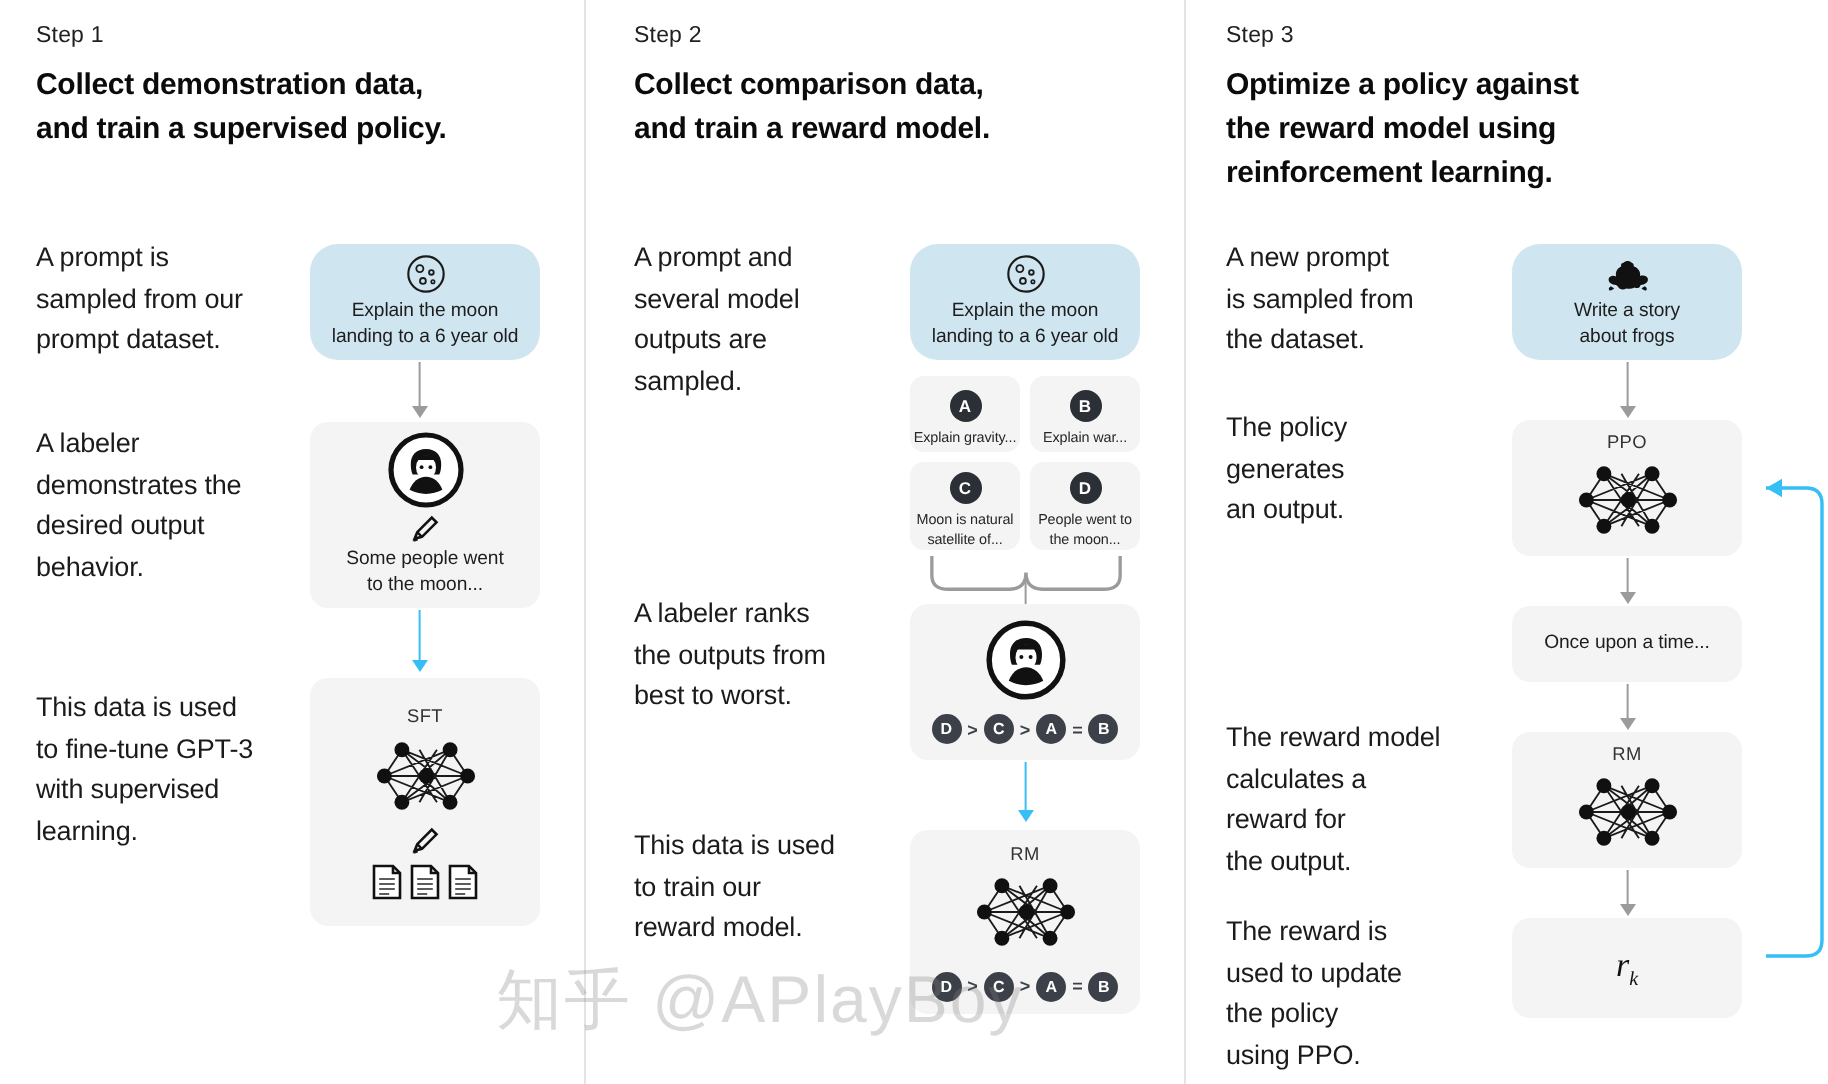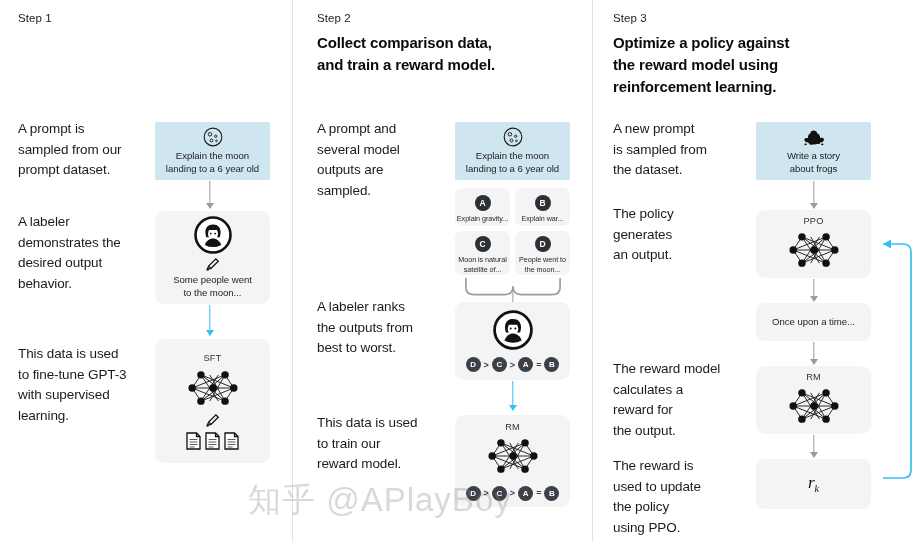--- a/index.html
+++ b/index.html
@@ -48,21 +48,21 @@
   
   .card {
     position: absolute;
     border-radius: 9px;
     background: #f4f4f4;
     display: flex;
     flex-direction: column;
     align-items: center;
     justify-content: center;
   }
-  .card.prompt { background: #cfe5ef; border-radius: 2px; }
+  .card.prompt { background: #cfe5ef; border-radius: 14px; }
   .card-text {
     font-size: 9.6px;
     color: #1d1d1d;
     text-align: center;
     line-height: 1.35;
     letter-spacing: -.05px;
     white-space: pre-line;
   }
   .card-title {
     font-size: 9.2px;
@@ -194,20 +194,22 @@
         <circle cx="13.6" cy="5.8" r="1.5" fill="#111"></circle>
       </g>
       <g id="brace4">
         <path d="M2 0 v7 q0 5 6 5 h22 q6 0 6 -6 q0 6 6 6 h22 q6 0 6 -5 v-7" fill="none" stroke="#9b9b9b" stroke-width="1.2"></path>
       </g>
     </defs>
   </svg>
 
   <div class="column col1">
     <div class="step-label" style="left:18px; top:12px;">Step 1</div>
+    <div class="step-title" style="left:18px; top:32px; white-space:pre-line;">Collect demonstration data,
+and train a supervised policy.</div>
 
     <div class="body-text" style="left:18px; top:119px; white-space:pre-line;">A prompt is
 sampled from our
 prompt dataset.</div>
     <div class="body-text" style="left:18px; top:212px; white-space:pre-line;">A labeler
 demonstrates the
 desired output
 behavior.</div>
     <div class="body-text" style="left:18px; top:344px; white-space:pre-line;">This data is used
 to fine-tune GPT-3

